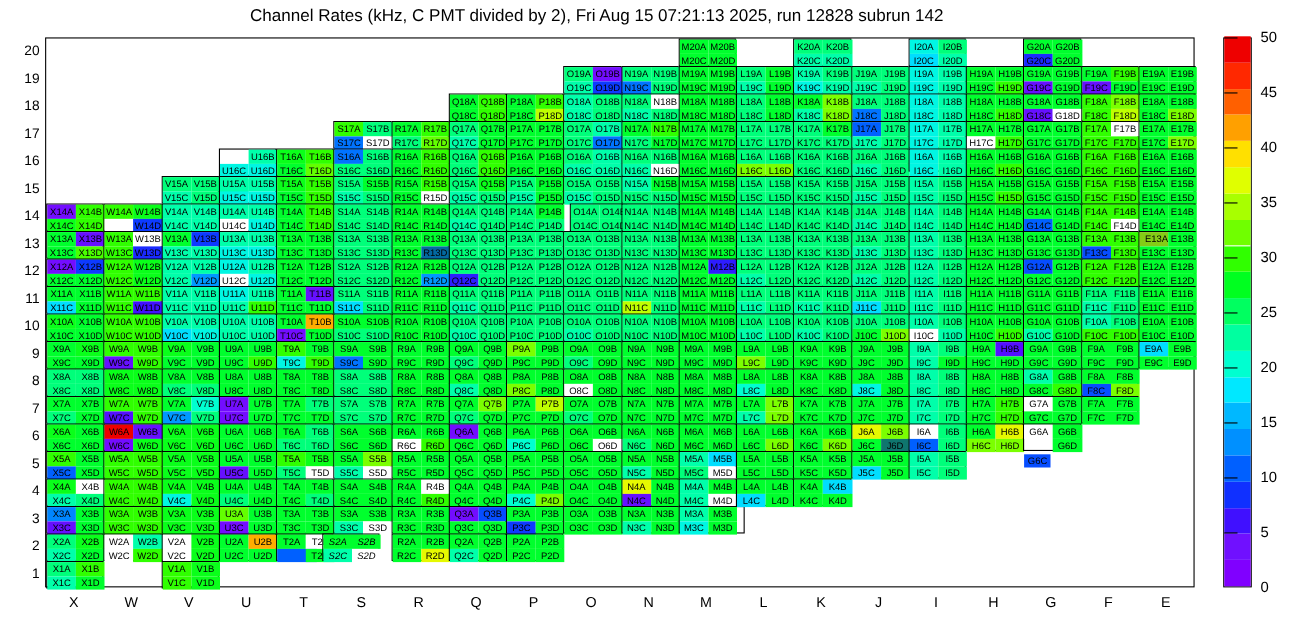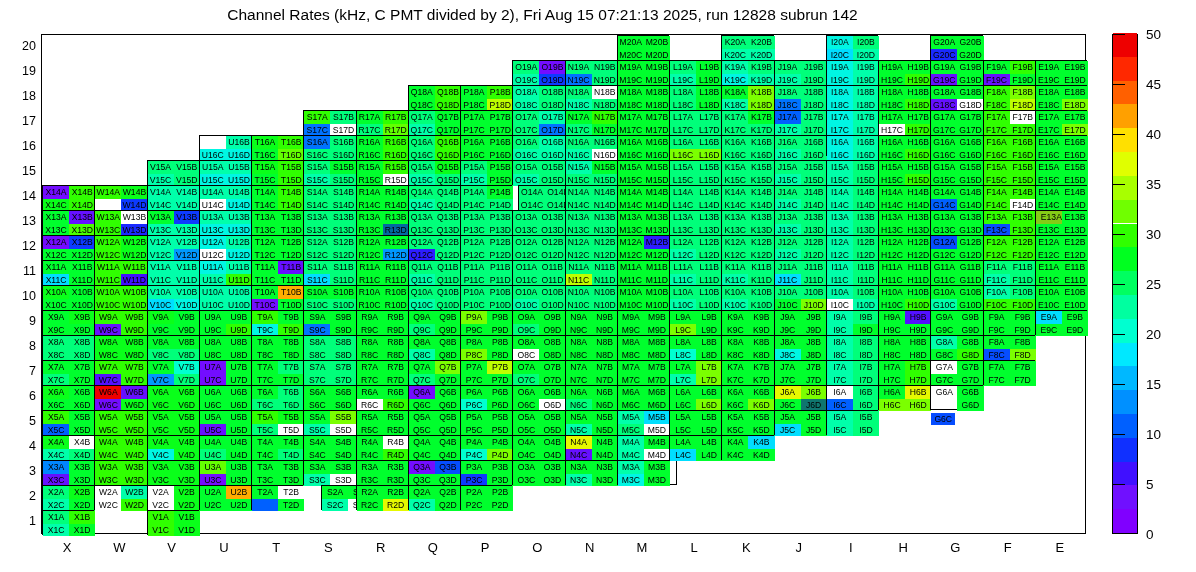--- a/index.html
+++ b/index.html
@@ -584,21 +584,21 @@
         <div class="sub" style="left: 26.125px; top: 0px; width: 26.125px; height: 12.5px; background: rgb(0, 255, 45); line-height: 12.5px;">S4B</div>
         <div class="sub" style="left: 0px; top: 12.5px; width: 26.125px; height: 12.5px; background: rgb(0, 255, 45); line-height: 12.5px;">S4C</div>
         <div class="sub" style="left: 26.125px; top: 12.5px; width: 26.125px; height: 12.5px; background: rgb(0, 255, 45); line-height: 12.5px;">S4D</div>
       </div>
       <div class="cellbox" style="left: 261.25px; top: 425px; width: 52.25px; height: 25px;">
         <div class="sub" style="left: 0px; top: 0px; width: 26.125px; height: 12.5px; background: rgb(0, 255, 45); line-height: 12.5px;">S3A</div>
         <div class="sub" style="left: 26.125px; top: 0px; width: 26.125px; height: 12.5px; background: rgb(0, 255, 45); line-height: 12.5px;">S3B</div>
         <div class="sub" style="left: 0px; top: 12.5px; width: 26.125px; height: 12.5px; background: rgb(0, 255, 170); line-height: 12.5px;">S3C</div>
         <div class="sub" style="left: 26.125px; top: 12.5px; width: 26.125px; height: 12.5px; background: rgb(255, 255, 255); line-height: 12.5px;">S3D</div>
       </div>
-      <div class="cellbox" style="left: 279px; top: 450px; width: 52.25px; height: 25px;">
+      <div class="cellbox" style="left: 251px; top: 450px; width: 52.25px; height: 25px; font-style: italic;">
         <div class="sub" style="left: 0px; top: 0px; width: 26.125px; height: 12.5px; background: rgb(0, 255, 45); line-height: 12.5px;">S2A</div>
         <div class="sub" style="left: 26.125px; top: 0px; width: 26.125px; height: 12.5px; background: rgb(0, 255, 45); line-height: 12.5px;">S2B</div>
         <div class="sub" style="left: 0px; top: 12.5px; width: 26.125px; height: 12.5px; background: rgb(0, 255, 170); line-height: 12.5px;">S2C</div>
         <div class="sub" style="left: 26.125px; top: 12.5px; width: 26.125px; height: 12.5px; background: rgb(255, 255, 255); line-height: 12.5px;">S2D</div>
       </div>
       <div class="cellbox" style="left: 313.5px; top: 75px; width: 52.25px; height: 25px;">
         <div class="sub" style="left: 0px; top: 0px; width: 26.125px; height: 12.5px; background: rgb(0, 255, 45); line-height: 12.5px;">R17A</div>
         <div class="sub" style="left: 26.125px; top: 0px; width: 26.125px; height: 12.5px; background: rgb(48, 255, 0); line-height: 12.5px;">R17B</div>
         <div class="sub" style="left: 0px; top: 12.5px; width: 26.125px; height: 12.5px; background: rgb(0, 255, 122); line-height: 12.5px;">R17C</div>
         <div class="sub" style="left: 26.125px; top: 12.5px; width: 26.125px; height: 12.5px; background: rgb(99, 255, 0); line-height: 12.5px;">R17D</div>

